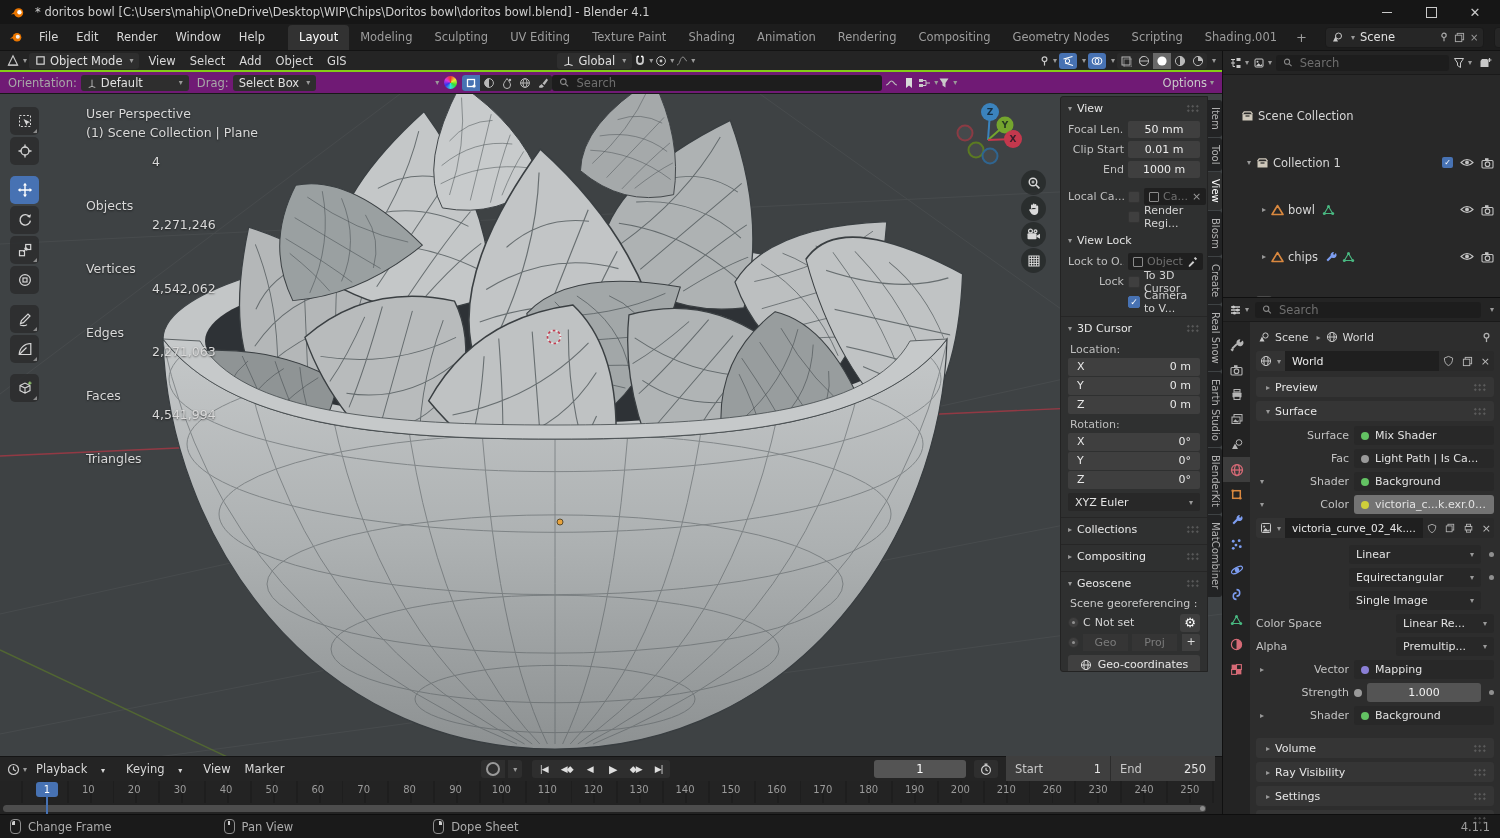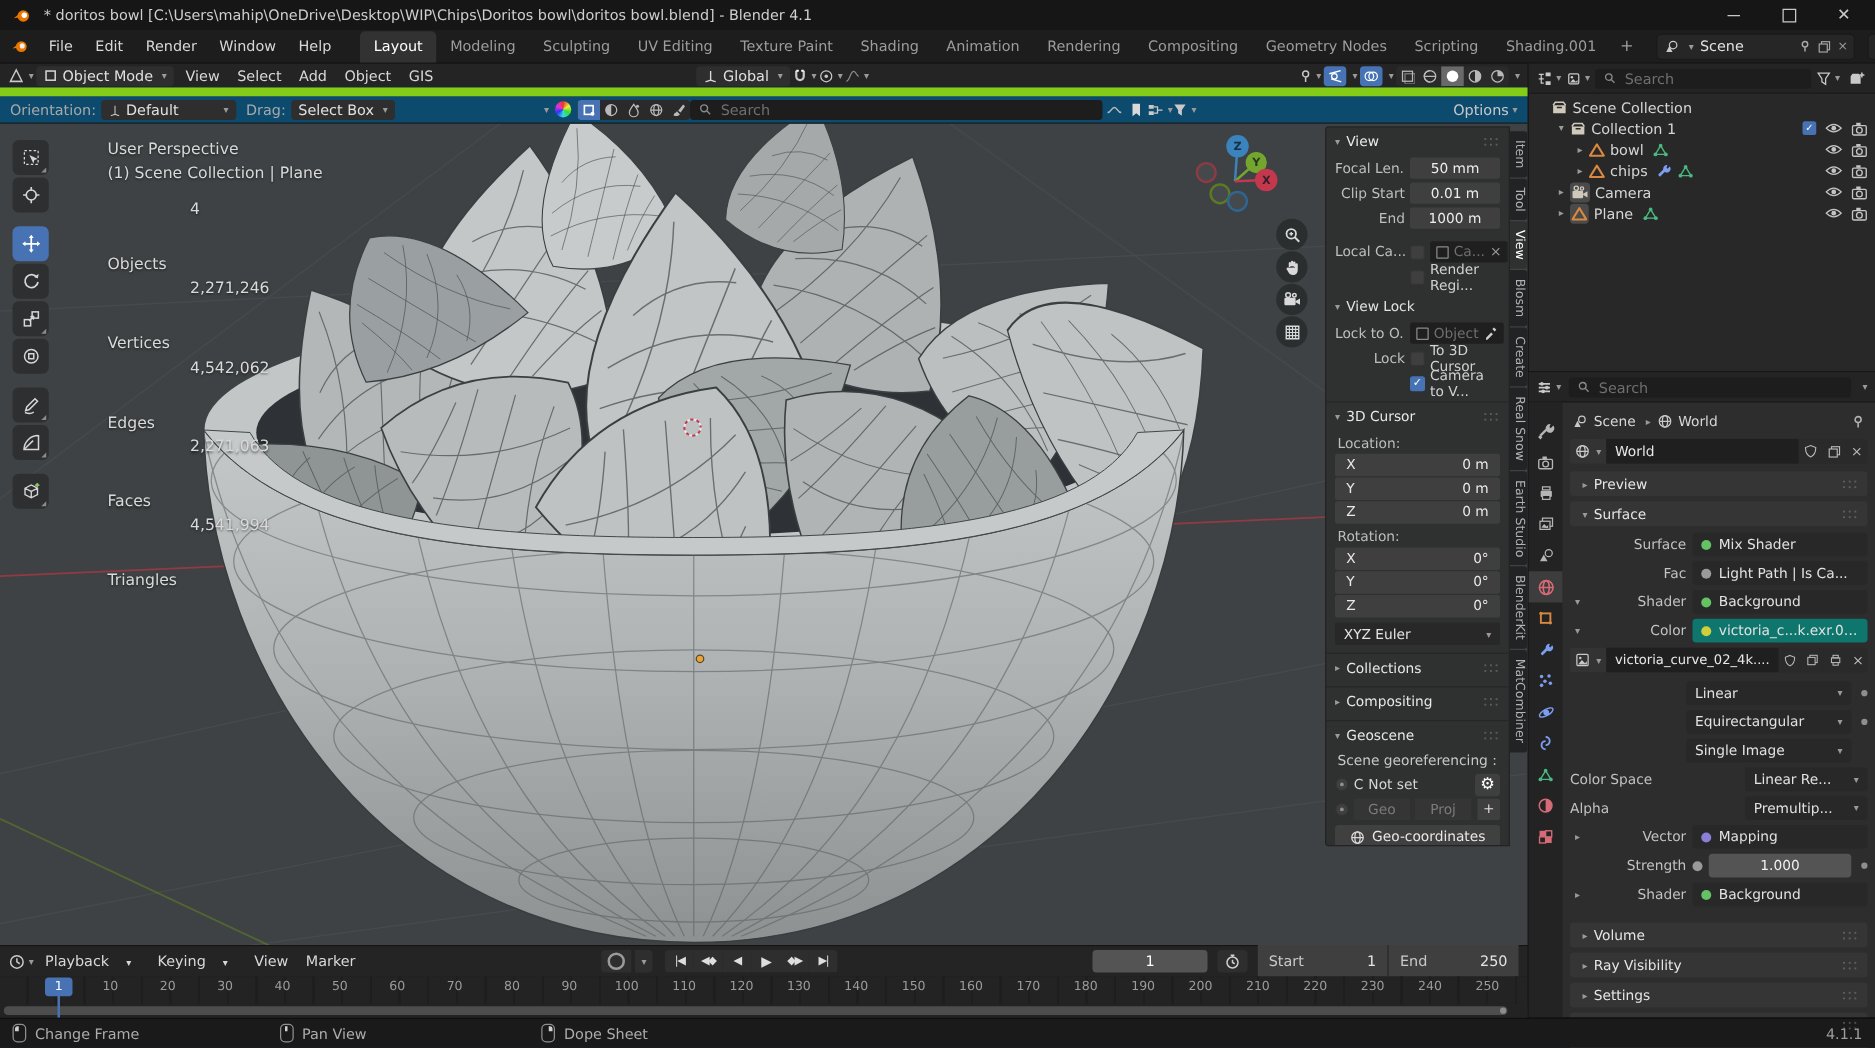--- a/index.html
+++ b/index.html
@@ -32,21 +32,21 @@
   .dbwidget .mini{color:#9a9a9a;font-size:10px;}
   .spacer{flex:1;}
 
   
   .main{flex:1;display:flex;min-height:0;}
   .leftcol{width:1222px;display:flex;flex-direction:column;border-right:1px solid #101010;}
   .rightcol{flex:1;display:flex;flex-direction:column;min-width:0;}
 
   
   .vh1{height:19px;background:#242424;display:flex;align-items:center;padding:0 6px;gap:2px;flex:0 0 auto;}
-  .vh2{height:21px;background:#0c4a6e;border-top:7px solid #84cc16;border-bottom:1px solid #181818;display:flex;align-items:center;padding:0 8px;flex:0 0 auto;}
+  .vh2{height:21px;background:#701a75;border-top:2px solid #84cc16;border-bottom:1px solid #181818;display:flex;align-items:center;padding:0 8px;flex:0 0 auto;}
   .hmenu span{padding:0 7px;color:#d8d8d8;}
   .hlabel{color:#a8a8a8;margin:0 4px 0 8px;}
   .hdrop{display:flex;align-items:center;gap:4px;height:16px;padding:0 6px;background:#2e2e2e;border-radius:3px;color:#e0e0e0;}
   .iconbtn{display:flex;align-items:center;justify-content:center;height:16px;min-width:18px;border-radius:3px;color:#c9c9c9;}
   .iconbtn.on{background:#4772b3;color:#fff;}
   .segGroup{display:flex;background:#2a2a2a;border-radius:3px;overflow:hidden;align-items:center;}
   .segGroup .iconbtn{border-radius:0;height:16px;}
   .searchbox{display:flex;align-items:center;gap:5px;background:#1d1d1d;border-radius:3px;height:16px;padding:0 7px;color:#777;}
   .searchbox input{background:transparent;border:0;outline:0;color:#ccc;font:inherit;width:100%;}
   .searchbox input::placeholder{color:#6f6f6f;}
@@ -98,21 +98,21 @@
   .ngeo-btn{display:flex;align-items:center;justify-content:center;gap:6px;background:#404040;border-radius:3px;margin:3px 7px;height:19px;color:#e8e8e8;}
   .ntabs{position:absolute;right:0;top:6px;width:14px;display:flex;flex-direction:column;gap:1px;}
   .ntab{writing-mode:vertical-rl;font-size:10px;color:#b2b2b2;background:#222324;padding:7px 1px;border-radius:0 3px 3px 0;text-align:center;white-space:nowrap;}
   .ntab.active{background:#2f3030;color:#fff;}
 
   
   .outliner{height:246px;background:#282828;border-bottom:1px solid #101010;display:flex;flex-direction:column;flex:0 0 auto;}
   .ohead{height:23px;background:#242424;display:flex;align-items:center;gap:4px;padding:0 6px;border-bottom:1px solid #1a1a1a;flex:0 0 auto;}
   .ohead .searchbox{flex:1;}
   .otree{flex:1;overflow:hidden;padding-top:2px;}
-  .orow{height:17px;display:flex;align-items:center;position:relative;color:#d6d6d6;}
+  .orow{height:17px;display:flex;align-items:center;position:relative;color:#d6d6d6;margin-top:30px;}
   .orow .arr{width:14px;text-align:center;font-size:8px;color:#9a9a9a;flex:0 0 auto;}
   .orow .lbl{margin-left:4px;}
   .orow .xtr{margin-left:7px;display:flex;gap:5px;align-items:center;}
   .otoggles{position:absolute;right:6px;display:flex;gap:7px;align-items:center;color:#c3c3c3;}
   .ocheck{width:11px;height:11px;background:#4772b3;border-radius:2px;color:#fff;font-size:8px;line-height:11px;text-align:center;}
   .ocheck::after{content:"✓";}
   .iconbg{background:#4a4a4a;border-radius:3px;padding:1px;}
 
   
   .props{flex:1;background:#2d2d2d;display:flex;flex-direction:column;min-height:0;}
@@ -127,21 +127,21 @@
   .pcrumb .pin{margin-left:auto;color:#b0b0b0;}
   .dblock{display:flex;align-items:center;height:20px;border-radius:3px;overflow:hidden;margin:3px 0 6px;}
   .dblock .dseg{background:#333;height:100%;display:flex;align-items:center;padding:0 4px;gap:2px;color:#ccc;}
   .dblock .dname{flex:1;background:#1f1f1f;height:100%;display:flex;align-items:center;padding:0 7px;color:#e8e8e8;}
   .dblock .dico{background:#2a2a2a;height:100%;display:flex;align-items:center;padding:0 4px;color:#b9b9b9;}
   .psec{background:#353535;border-radius:3px;height:20px;display:flex;align-items:center;gap:5px;padding:0 7px;color:#e6e6e6;margin:4px 0;}
   .prow{display:flex;align-items:center;height:21px;margin:2px 0;gap:5px;}
   .prow .exp{width:12px;text-align:center;font-size:8px;color:#9a9a9a;flex:0 0 auto;}
   .plabel{flex:0 0 76px;text-align:right;color:#c2c2c2;white-space:nowrap;overflow:hidden;}
   .pfield{flex:1;background:#282828;border-radius:3px;height:19px;display:flex;align-items:center;gap:6px;padding:0 7px;color:#e2e2e2;min-width:0;}
-  .pfield.link{background:#0f766e;}
+  .pfield.link{background:#737373;}
   .dot{width:8px;height:8px;border-radius:50%;flex:0 0 auto;}
   .pfield .txt{white-space:nowrap;overflow:hidden;text-overflow:ellipsis;}
   .pdrop{background:#282828;border-radius:3px;height:19px;display:flex;align-items:center;padding:0 7px;color:#e2e2e2;}
   .pdrop .tri{margin-left:auto;}
   .deco{width:5px;height:5px;border-radius:50%;background:#8f8f8f;flex:0 0 auto;margin-left:3px;}
   .slider{flex:1;background:#545454;border-radius:3px;height:19px;text-align:center;line-height:19px;color:#f0f0f0;}
 
   
   .timeline{height:57px;flex:0 0 auto;display:flex;flex-direction:column;border-top:1px solid #151515;}
   .tlhead{height:24px;background:#242424;display:flex;align-items:center;padding:0 7px;gap:2px;flex:0 0 auto;}
@@ -895,21 +895,21 @@
               <span class="tick" style="left: 593.21px;">120</span>
               <span class="tick" style="left: 639.11px;">130</span>
               <span class="tick" style="left: 685.01px;">140</span>
               <span class="tick" style="left: 730.91px;">150</span>
               <span class="tick" style="left: 776.81px;">160</span>
               <span class="tick" style="left: 822.71px;">170</span>
               <span class="tick" style="left: 868.61px;">180</span>
               <span class="tick" style="left: 914.51px;">190</span>
               <span class="tick" style="left: 960.41px;">200</span>
               <span class="tick" style="left: 1006.31px;">210</span>
-              <span class="tick" style="left: 1052.21px;">220</span>
+              <span class="tick" style="left: 1052.21px;">260</span>
               <span class="tick" style="left: 1098.11px;">230</span>
               <span class="tick" style="left: 1144.01px;">240</span>
               <span class="tick" style="left: 1189.91px;">250</span>
             </div>
           <div class="tlscroll">
               <div class="tlbar"></div>
             </div>
         <div class="playhead" style="left: 47px;">1</div>
             <div class="phline" style="left: 47px;"></div>
           </div>

